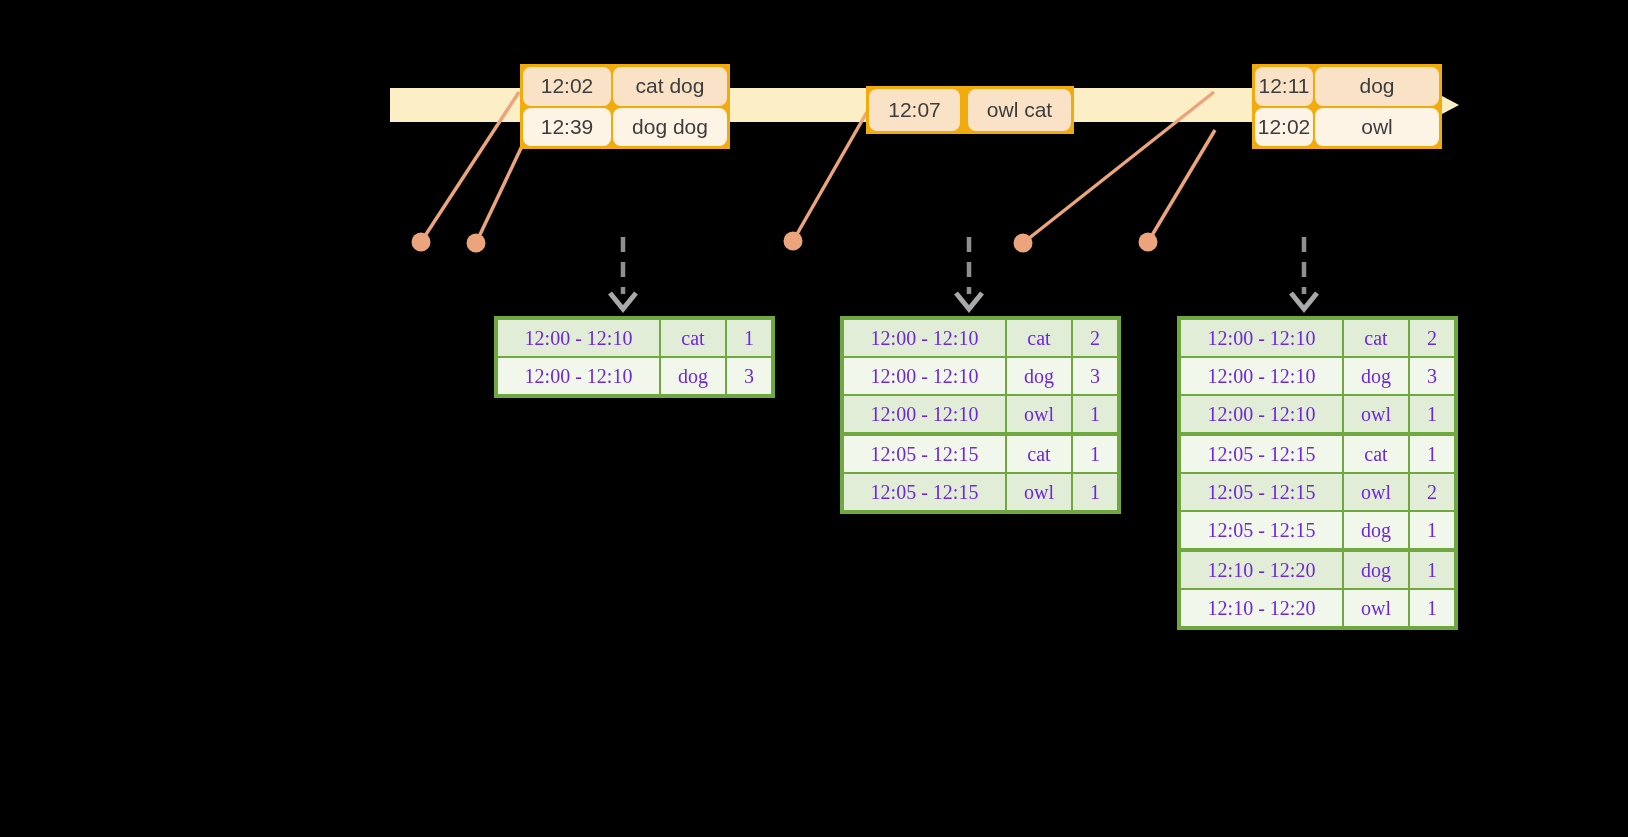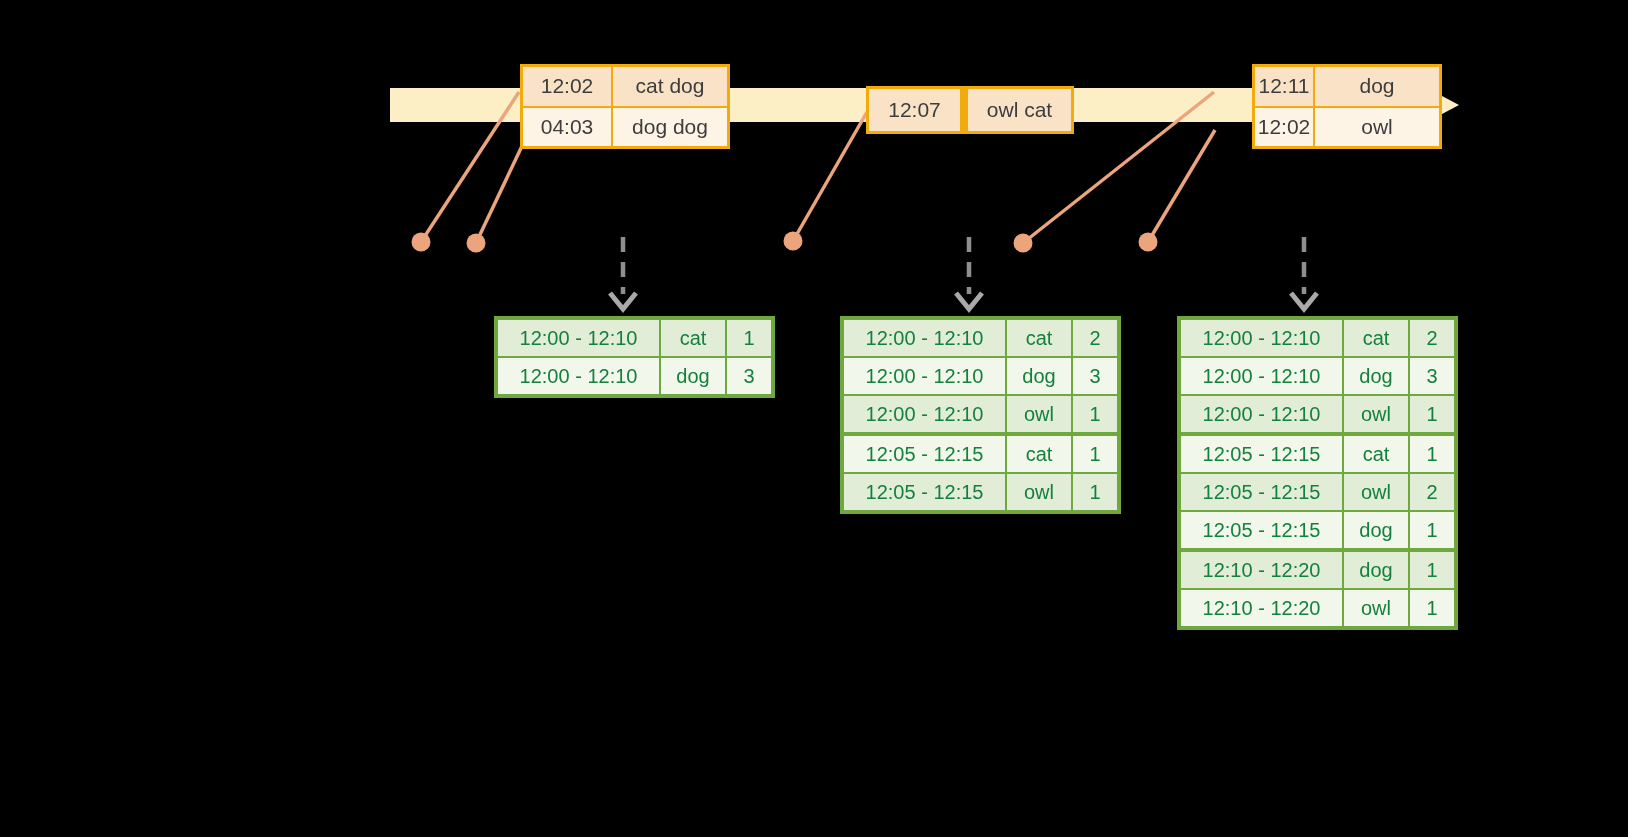--- a/index.html
+++ b/index.html
@@ -18,31 +18,31 @@
   }
 
   
   .event-box{
     border:3px solid #f2ab0d;background:#f2ab0d;
     display:grid;grid-gap:2px;
     font-size:21px;
   }
   .event-box .cell{
     display:flex;align-items:center;justify-content:center;
-    background:#fdf4e6;white-space:nowrap;
+    background:#fdf4e6;white-space:nowrap;border-radius:8px;
   }
   .event-box .cell.dark{background:#f9e2c6;}
   #event-box-1{left:520px;top:64px;width:204px;height:79px;grid-template-columns:88px 1fr;grid-template-rows:1fr 1fr;}
   #event-box-2{left:866px;top:86px;width:202px;height:42px;grid-template-columns:91px 1fr;grid-template-rows:1fr;gap:8px;}
   #event-box-3{left:1213px;top:64px;width:184px;height:79px;grid-template-columns:58px 1fr;grid-template-rows:1fr 1fr;margin-left:39px;}
 
   
   table.result{
     border-collapse:collapse;font-size:20px;
-    font-family:Liberation Sans, sans-serif;color:#15803d;
+    font-family:Liberation Serif, serif;color:#6d28d9;
   }
   table.result td{
     border:2px solid #6fa83f;text-align:center;padding:0 8px;height:36px;
     white-space:nowrap;
   }
   table.result{border:4px solid #6fa83f;}
   table.result tr:nth-child(odd) td{background:#e2edd8;}
   table.result tr:nth-child(even) td{background:#f2f7eb;}
   table.result tr.group-start td{border-top:4px solid #6fa83f;}
   #result-table-1{left:494px;top:316px;}
@@ -80,21 +80,21 @@
   <line x1="969" y1="237" x2="969" y2="294" stroke-width="4.5" stroke-dasharray="15 10" stroke="#8f8f8f"></line>
   <polyline points="956,293 969,309 982,293" fill="none" stroke-width="5" stroke="#a9a9a9"></polyline>
 
   <line x1="1304" y1="237" x2="1304" y2="294" stroke-width="4.5" stroke-dasharray="15 10" stroke="#8f8f8f"></line>
   <polyline points="1291,293 1304,309 1317,293" fill="none" stroke-width="5" stroke="#a9a9a9"></polyline>
 </svg>
 
 <div id="event-box-1" class="abs event-box">
   <div class="cell dark">12:02</div>
   <div class="cell dark">cat dog</div>
-  <div class="cell">04:03</div>
+  <div class="cell">12:39</div>
   <div class="cell">dog dog</div>
 </div>
 
 <div id="event-box-2" class="abs event-box">
   <div class="cell dark">12:07</div>
   <div class="cell dark">owl cat</div>
 </div>
 
 <div id="event-box-3" class="abs event-box">
   <div class="cell dark">12:11</div>

